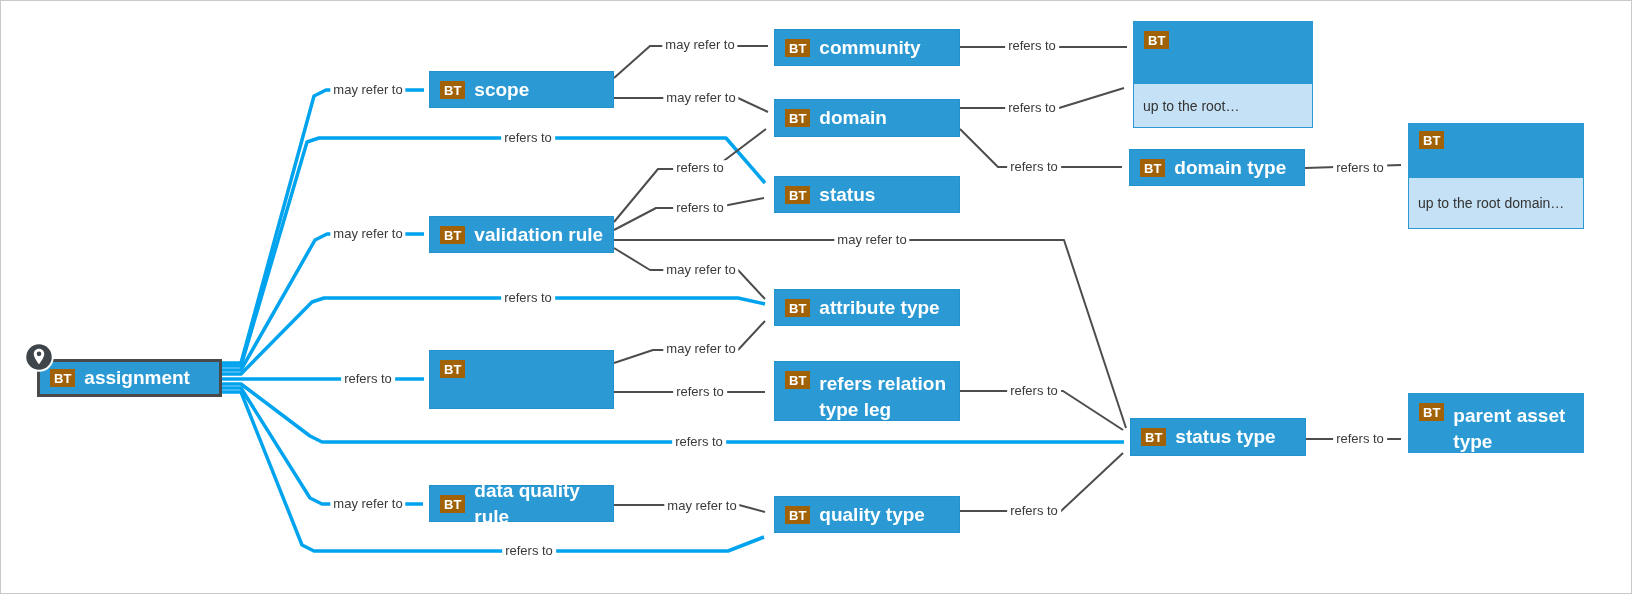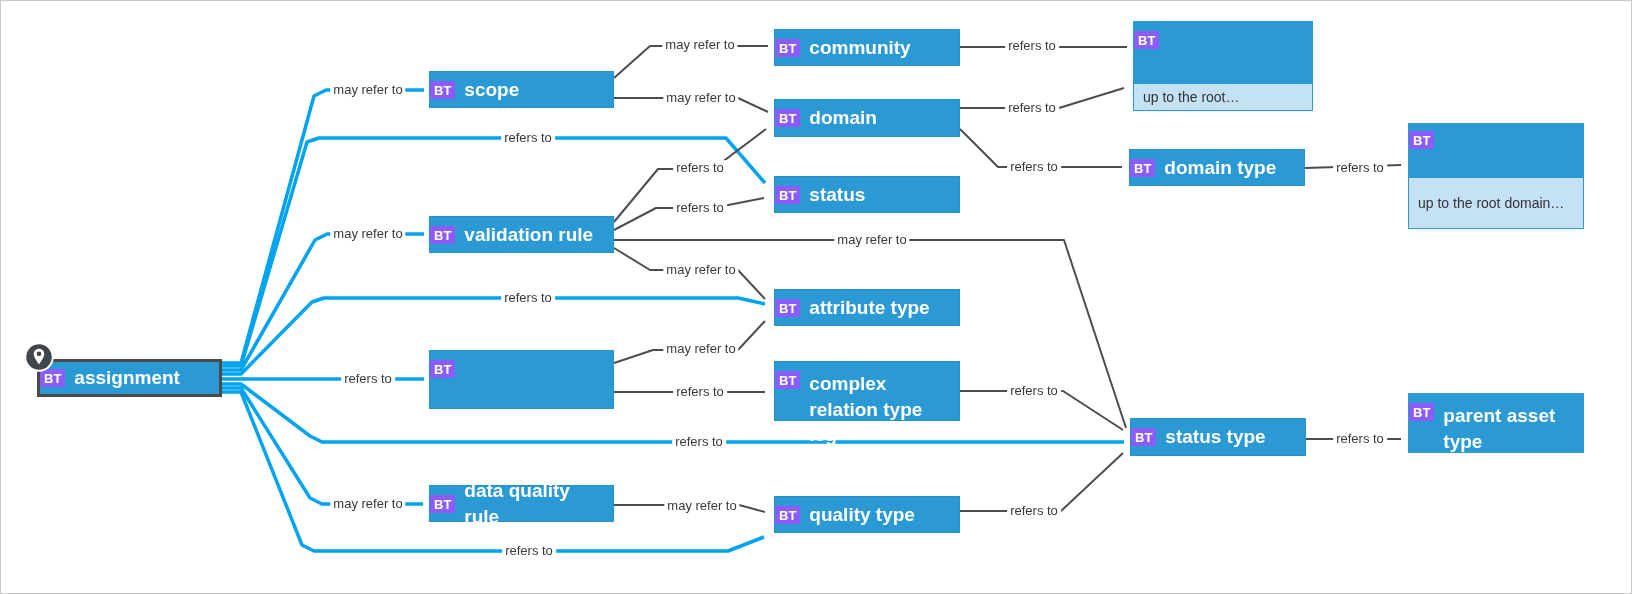--- a/index.html
+++ b/index.html
@@ -10,22 +10,22 @@
   #edges path{fill:none;stroke-linejoin:round;}
   #edges .eb{stroke:#00A3EE;stroke-width:3.5px;}
   #edges .eg{stroke:#4D4D4D;stroke-width:2px;}
   .elabel{position:absolute;transform:translate(-50%,-50%);background:#fff;
           padding:0 3px;font-size:13px;color:#3a3a3a;white-space:nowrap;z-index:3;
           line-height:1.2;}
   .node{position:absolute;background:#2B9AD4;border:1px solid #2392CD;
         box-sizing:border-box;z-index:2;}
   .nmain{display:flex;align-items:center;height:100%;}
   .tall .nmain{align-items:flex-start;padding-top:9px;height:auto;}
-  .badge{background:#8b5cf6;color:#fff;font-weight:700;font-size:13px;
-         line-height:1;padding:3px 4px 2px;flex:0 0 auto;}
+  .badge{background:#a16207;color:#fff;font-weight:700;font-size:13px;
+         line-height:1;padding:3px 4px 2px;margin-left:10px;flex:0 0 auto;}
   .nlabel{color:#fff;font-weight:700;font-size:19px;margin-left:9px;
           margin-right:6px;line-height:1.35;}
   .node.assignment{border:3px solid #4A4A4A;}
   .node.parent{border:1px solid #2B9AD4;}
   .nsub{background:#C5E1F5;color:#333;font-size:14px;display:flex;
         align-items:center;padding-left:9px;white-space:nowrap;overflow:hidden;}
   .pin{position:absolute;z-index:4;width:30px;height:30px;}
 </style>
 </head>
 <body>
@@ -154,35 +154,35 @@
   </div>
   <div class="node" style="left:773px;top:288px;width:186px;height:37px;">
     <div class="nmain">
         <span class="badge">BT</span>
         <span class="nlabel">attribute type</span>
       </div>
   </div>
   <div class="node tall" style="left:773px;top:360px;width:186px;height:60px;">
     <div class="nmain">
         <span class="badge">BT</span>
-        <span class="nlabel">complex relation type leg</span>
+        <span class="nlabel">refers relation type leg</span>
       </div>
   </div>
   <div class="node" style="left:773px;top:495px;width:186px;height:37px;">
     <div class="nmain">
         <span class="badge">BT</span>
         <span class="nlabel">quality type</span>
       </div>
   </div>
 
   <div class="node parent tall" style="left:1132px;top:20px;width:180px;">
     <div class="nmain" style="height:62px;box-sizing:border-box;">
         <span class="badge">BT</span>
       </div>
-    <div class="nsub" style="height:26px;text-align:right;">up to the root…</div>
+    <div class="nsub" style="height:43px;text-align:right;">up to the root…</div>
   </div>
   <div class="node" style="left:1128px;top:148px;width:176px;height:37px;">
     <div class="nmain">
         <span class="badge">BT</span>
         <span class="nlabel">domain type</span>
       </div>
   </div>
   <div class="node" style="left:1129px;top:417px;width:176px;height:38px;">
     <div class="nmain">
         <span class="badge">BT</span>

